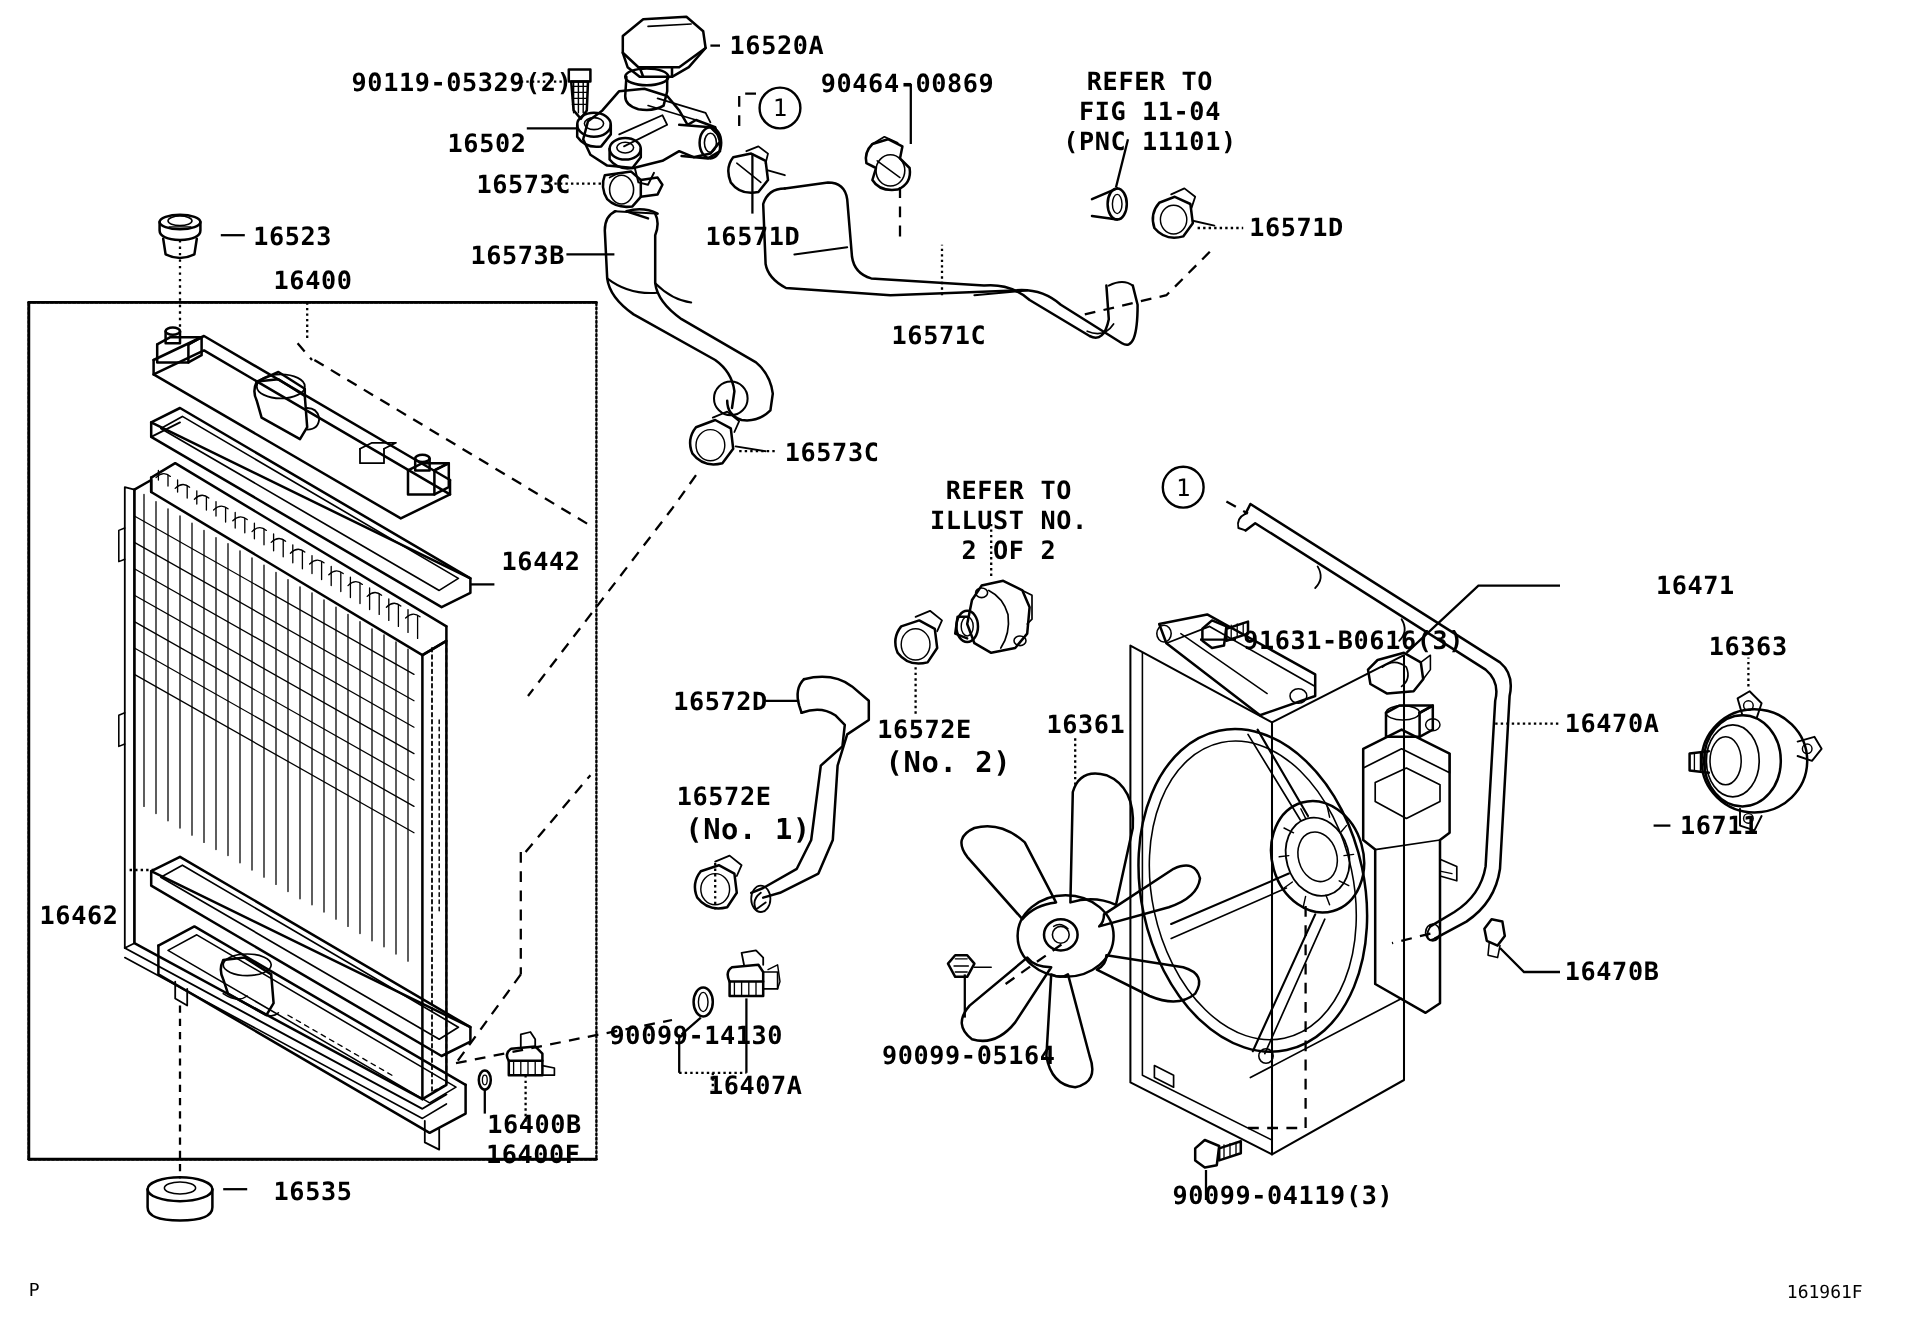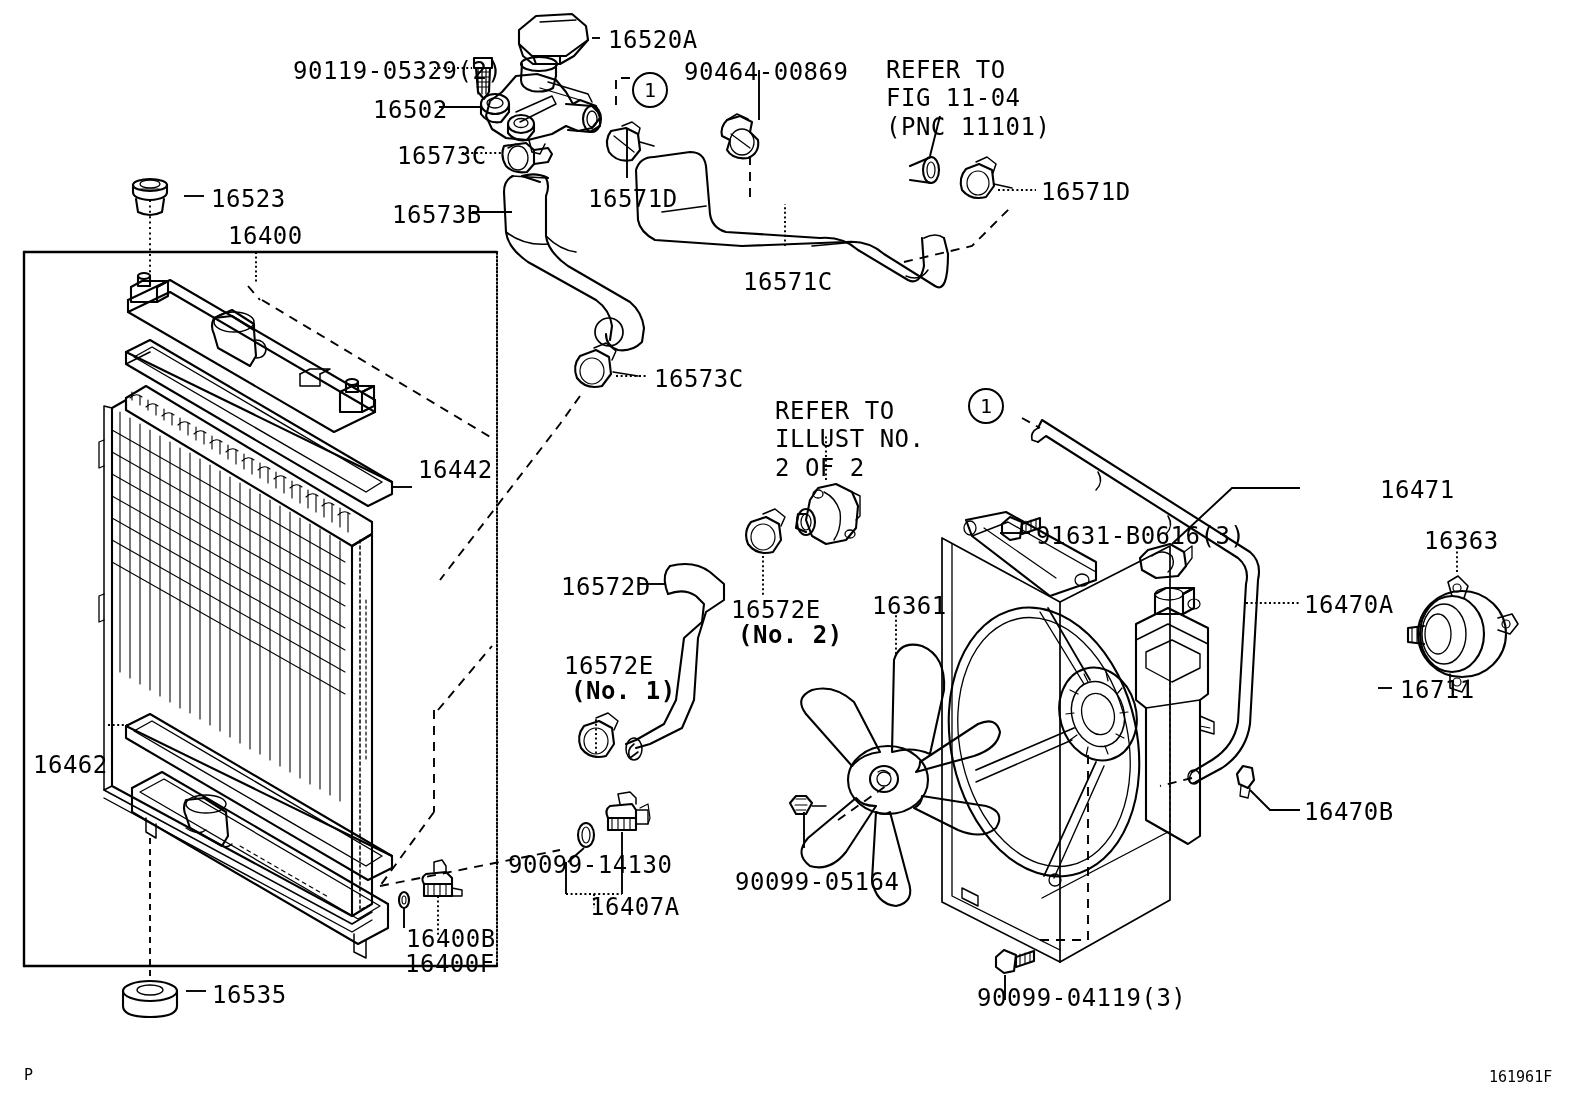--- a/index.html
+++ b/index.html
@@ -1,24 +1,24 @@
 <!DOCTYPE html>
 <html><head>
 <meta charset="utf-8">
 <style>
   html,body{margin:0;padding:0;background:#fff;}
   body{width:1592px;height:1099px;position:relative;overflow:hidden;
        font-family:"DejaVu Sans Mono","Liberation Mono",monospace;color:#000;}
   #stage{position:absolute;inset:0;}
   svg.layer{position:absolute;left:0;top:0;width:1592px;height:1099px;}
   .lbl{position:absolute;font-family:"DejaVu Sans Mono","Liberation Mono",monospace;
-       font-weight:normal;font-size:24px;letter-spacing:0.5px;white-space:nowrap;color:#000;
+       font-weight:bold;font-size:21px;letter-spacing:0.5px;white-space:nowrap;color:#000;
        line-height:1.18;}
   .lbl.sm{font-size:24px;font-weight:bold;}
-  .lbl.multi{text-align:left;}
+  .lbl.multi{text-align:center;}
   .foot{position:absolute;font-family:"DejaVu Sans Mono","Liberation Mono",monospace;
         font-size:15px;color:#000;}
   .ctr{position:absolute;width:32px;height:32px;border:2px solid #000;border-radius:50%;
        display:flex;align-items:center;justify-content:center;font-size:20px;
        font-family:"DejaVu Sans Mono","Liberation Mono",monospace;background:#fff;}
 </style>
 </head>
 <body>
 
 <div id="stage">
@@ -506,21 +506,21 @@
 
 <div class="ctr" style="left:632px;top:72px;">
   <span>1</span>
 </div>
 <div class="ctr" style="left:968px;top:388px;">
   <span>1</span>
 </div>
 
 <div class="lbl" style="left:608px;top:26px;">16520A</div>
 <div class="lbl" style="left:293px;top:57px;">90119-05329(2)</div>
-<div class="lbl" style="left:373px;top:96px;">16502</div>
+<div class="lbl" style="left:373px;top:108px;">16502</div>
 <div class="lbl" style="left:397px;top:142px;">16573C</div>
 <div class="lbl" style="left:684px;top:58px;">90464-00869</div>
 <div class="lbl" style="left:588px;top:185px;">16571D</div>
 <div class="lbl" style="left:1041px;top:178px;">16571D</div>
 <div class="lbl" style="left:392px;top:201px;">16573B</div>
 <div class="lbl" style="left:743px;top:268px;">16571C</div>
 <div class="lbl" style="left:211px;top:185px;">16523</div>
 <div class="lbl" style="left:228px;top:222px;">16400</div>
 <div class="lbl" style="left:654px;top:365px;">16573C</div>
 <div class="lbl" style="left:418px;top:456px;">16442</div>
@@ -536,21 +536,21 @@
 <div class="lbl" style="left:1304px;top:591px;">16470A</div>
 <div class="lbl" style="left:1304px;top:798px;">16470B</div>
 <div class="lbl" style="left:1424px;top:527px;">16363</div>
 <div class="lbl" style="left:1400px;top:676px;">16711</div>
 <div class="lbl" style="left:735px;top:868px;">90099-05164</div>
 <div class="lbl" style="left:941px;top:984px;margin-left:36px;">90099-04119(3)</div>
 <div class="lbl" style="left:508px;top:851px;">90099-14130</div>
 <div class="lbl" style="left:558px;top:893px;margin-left:32px;">16407A</div>
 <div class="lbl" style="left:406px;top:925px;">16400B</div>
 <div class="lbl" style="left:367px;top:950px;margin-left:38px;">16400F</div>
-<div class="lbl" style="left:212px;top:981px;">16535</div>
+<div class="lbl" style="left:228px;top:981px;">16535</div>
 
 <div class="lbl multi" style="left:886px;top:56px;">
   <div>REFER TO</div>
   <div>FIG 11-04</div>
   <div>(PNC 11101)</div>
 </div>
 
 <div class="lbl multi" style="left:775px;top:397px;">
   <div>REFER TO</div>
   <div>ILLUST NO.</div>

